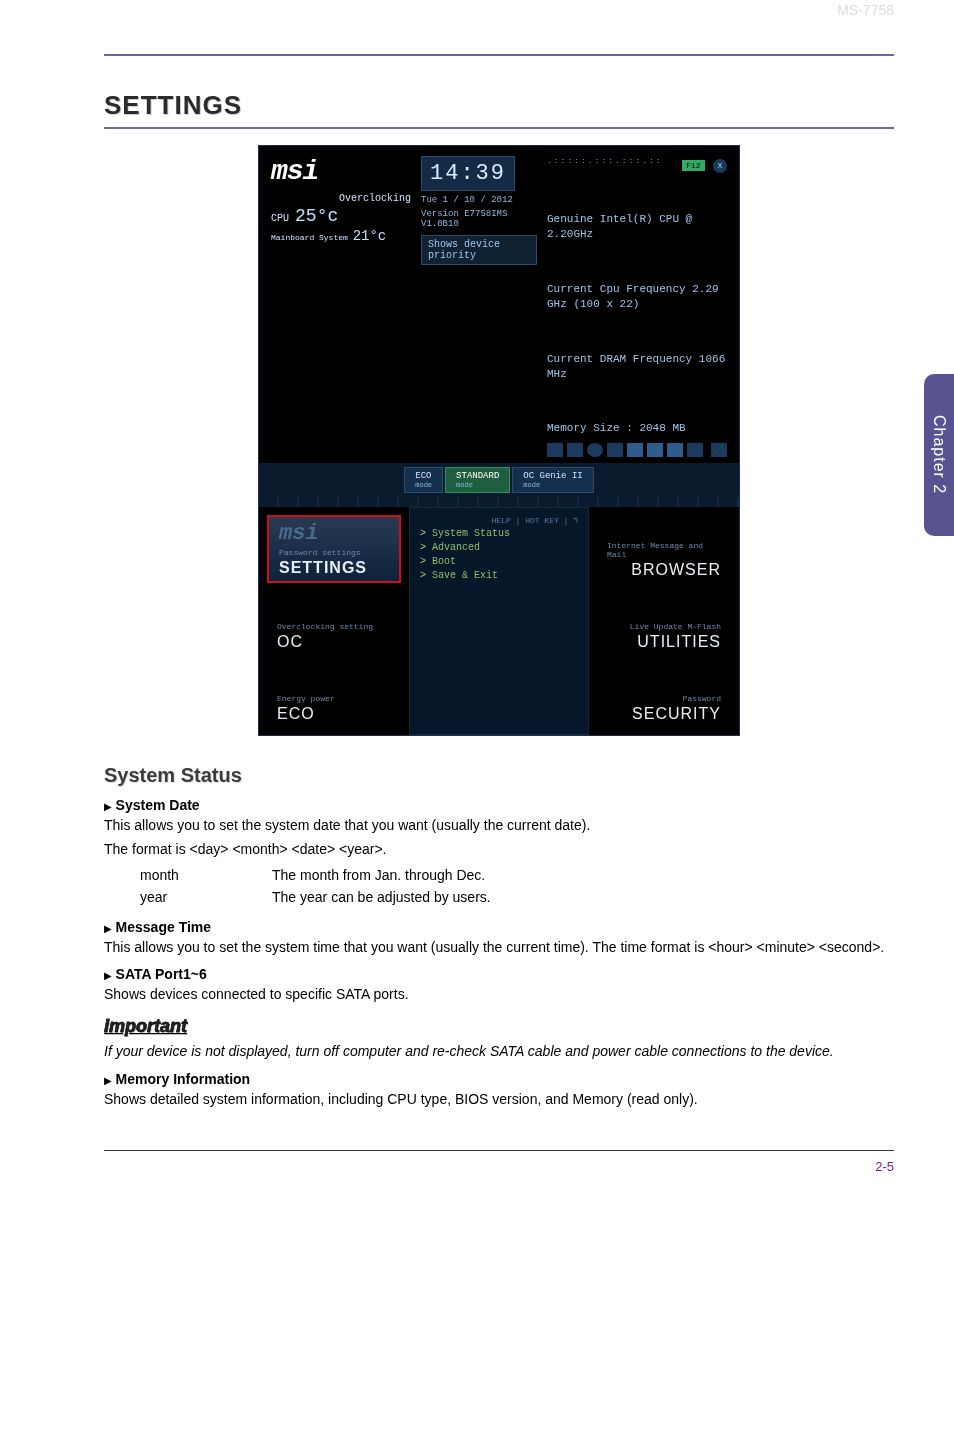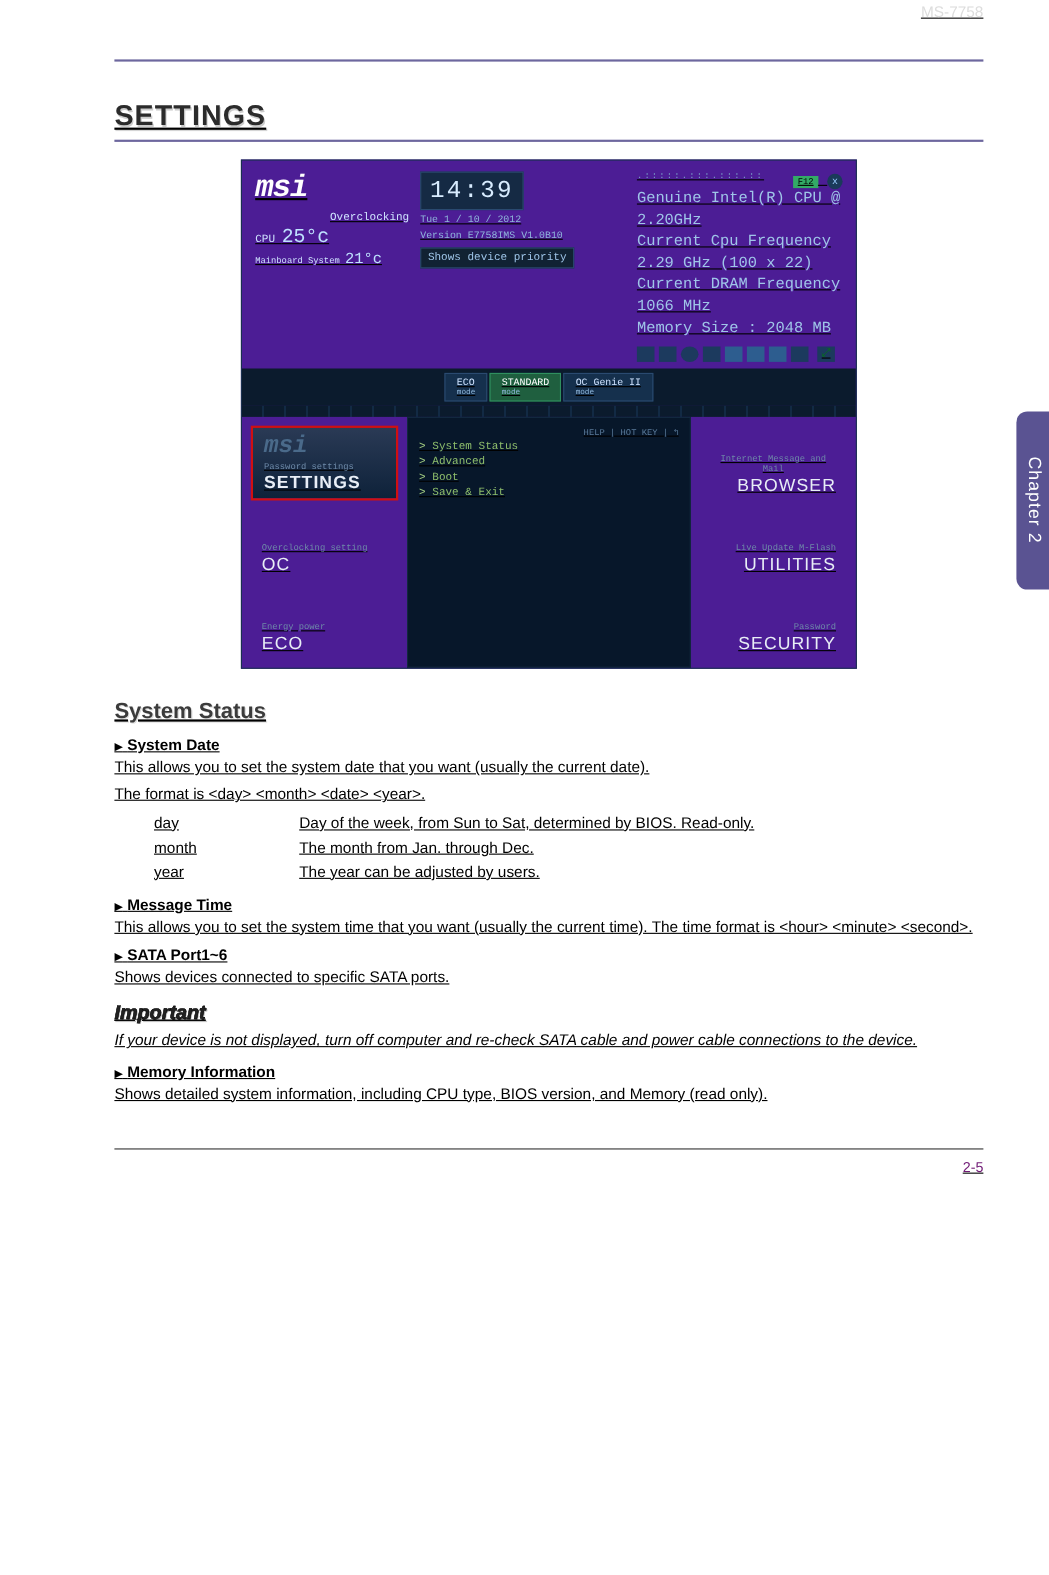--- a/index.html
+++ b/index.html
@@ -1,34 +1,34 @@
 <!DOCTYPE html>
 <html><head>
 <meta charset="utf-8">
 <style>
   * { margin:0; padding:0; box-sizing:border-box; }
   body { background:#fff; font-family:Arial,Helvetica,sans-serif; font-size:14px; color:#000; width:954px; margin:0 auto; }
-  .page { position:relative; padding:58px 60px 40px 104px;text-decoration:underline; }
+  .page { position:relative; padding:58px 60px 40px 104px; }
   .topstrip { height:2px; background:#6d679e; margin:0 0 34px 0; }
   .docid { text-align:right; color:#ddd; font-size:14px; margin:-56px 0 36px 0; }
   .sidebar-tab { position:absolute; right:0; top:374px; width:30px; height:162px; background:#5a5392; border-top-left-radius:10px; border-bottom-left-radius:10px; display:flex; align-items:center; justify-content:center; }
   .sidebar-tab span { writing-mode:vertical-rl; color:#fff; font-size:16px; letter-spacing:1px; }
   h1.settings { font-size:26px; font-weight:600; color:#2b2b2b; border-bottom:2px solid #6d679e; padding-bottom:6px; margin-bottom:16px; letter-spacing:1px; text-shadow:1px 1px 0 #ccc; }
-  .bios-shot { width:560px; margin:0 auto 28px auto; background:#4c1d95; border:1px solid #1a3050; font-family:'Courier New',monospace; }
+  .bios-shot { width:482px; margin:0 auto 28px auto; background:#000000; border:1px solid #1a3050; font-family:'Courier New',monospace; }
   .bs-top { display:flex; padding:10px 12px 6px 12px; gap:10px; }
   .bs-logo { width:140px; }
   .bs-logo .msi { color:#fff; font-weight:bold; font-style:italic; font-size:28px; letter-spacing:-1px; }
   .bs-temp { color:#cfe3ff; font-size:10px; text-align:right; margin-top:6px; }
   .bs-cpu { color:#cfe3ff; font-size:10px; margin-top:2px; }
   .bs-cpu .dig { font-family:'Courier New',monospace; font-size:18px; color:#bfe3ff; }
   .bs-mid { flex:1; }
   .bs-clock { background:#152a44; border:1px solid #2a4a70; padding:4px 8px; display:inline-block; color:#d8ecff; font-size:22px; font-family:'Courier New',monospace; letter-spacing:2px; }
   .bs-date { color:#8fb6da; font-size:9px; margin-top:4px; }
   .bs-boot { margin-top:6px; background:#123; border:1px solid #2a4a70; color:#9fc5e8; font-size:10px; padding:3px 6px; display:inline-block; }
-  .bs-info { color:#9fc5e8; font-size:14px; line-height:1.4; }
+  .bs-info { color:#9fc5e8; font-size:11px; line-height:1.4;margin-top:39px; }
   .bs-info-top { display:flex; justify-content:space-between; }
   .bs-dots { color:#7aa3c9; letter-spacing:2px; font-size:8px; }
   .bs-f12 { background:#3a6; color:#000; font-size:8px; padding:1px 4px; }
   .bs-x { background:#1a3a5a; color:#9cf; width:14px; height:14px; border-radius:50%; display:inline-flex; align-items:center; justify-content:center; font-size:9px; }
   .bs-dev { display:flex; gap:4px; margin-top:6px; }
   .bs-dev div { width:16px; height:14px; background:#1c3a5e; }
   .bs-dev .usb { background:#2d5d8f; }
   .bs-ex { width:14px; height:14px; background:#2ea0b0; color:#071; font-size:10px; display:flex;align-items:center;justify-content:center; margin-left:4px;}
   .bs-modes { display:flex; justify-content:center; gap:2px; padding:4px 0; background:#0b1b2d; }
   .bs-modes div { font-size:9px; color:#cfe3ff; background:#15304d; border:1px solid #2a4a70; padding:3px 10px; }
@@ -41,21 +41,21 @@
   .bs-tile .sub { font-size:8px; color:#6e8aa8; margin-bottom:2px; }
   .bs-tile .main { font-size:16px; color:#e8eef6; letter-spacing:1px; font-family:Arial,sans-serif; }
   .tile-sel { border:2px solid #d01010; background:linear-gradient(#2a3a55,#0e223a); }
   .tile-sel .msi-s { color:#4a6a8a; font-size:22px; font-style:italic; font-weight:bold; position:absolute; top:4px; left:10px; }
   .tile-sel .main { font-weight:bold; }
   .bs-center { flex:1; background:#07172a; border:1px solid #12283f; padding:8px 10px; font-size:10px; color:#7eaa62; }
   .bs-center .hk { text-align:right; color:#5a7a9a; font-size:8px; }
   .bs-center li { list-style:none; color:#8fbf6c; margin:3px 0; }
   .bs-center li::before { content:"> "; color:#a0c97f; }
   .bs-right { width:150px; padding:4px 0; }
-  .bs-right .bs-tile { text-align:center; align-items:flex-end; }
+  .bs-right .bs-tile { text-align:left; align-items:flex-end; }
 
   h2.section { font-size:20px; color:#3b3b3b; margin:10px 0 10px 0; text-shadow:1px 1px 0 #ddd; }
   .item-head { margin:8px 0 2px 0; }
   .item-head .tri { font-size:10px; }
   .item-head b { font-size:14px; }
   p { line-height:1.45; margin-bottom:4px; }
   table.kv { margin:4px 0 10px 34px; font-size:14px; }
   table.kv td { vertical-align:top; padding:2px 0; }
   table.kv td.k { width:130px; }
   .important { font-size:18px; font-style:italic; font-weight:bold; color:#222; text-decoration:underline; margin:12px 0 4px 0; -webkit-text-stroke:0.4px #000; text-shadow:1px 1px 0 #bbb; }
@@ -159,24 +159,20 @@
     </div>
   </div>
 
   <h2 class="section">System Status</h2>
 
   <div class="item-head"><span class="tri">▶</span> <b>System Date</b></div>
   <p>This allows you to set the system date that you want (usually the current date).</p>
   <p>The format is &lt;day&gt; &lt;month&gt; &lt;date&gt; &lt;year&gt;.</p>
   <table class="kv">
     <tbody>
-        <tr>
-          <td class="k">day</td>
-          <td>Day of the week, from Sun to Sat, determined by BIOS. Read-only.</td>
-        </tr>
     <tr>
           <td class="k">month</td>
           <td>The month from Jan. through Dec.</td>
         </tr>
     <tr>
           <td class="k">year</td>
           <td>The year can be adjusted by users.</td>
         </tr>
   </tbody>
     </table>

